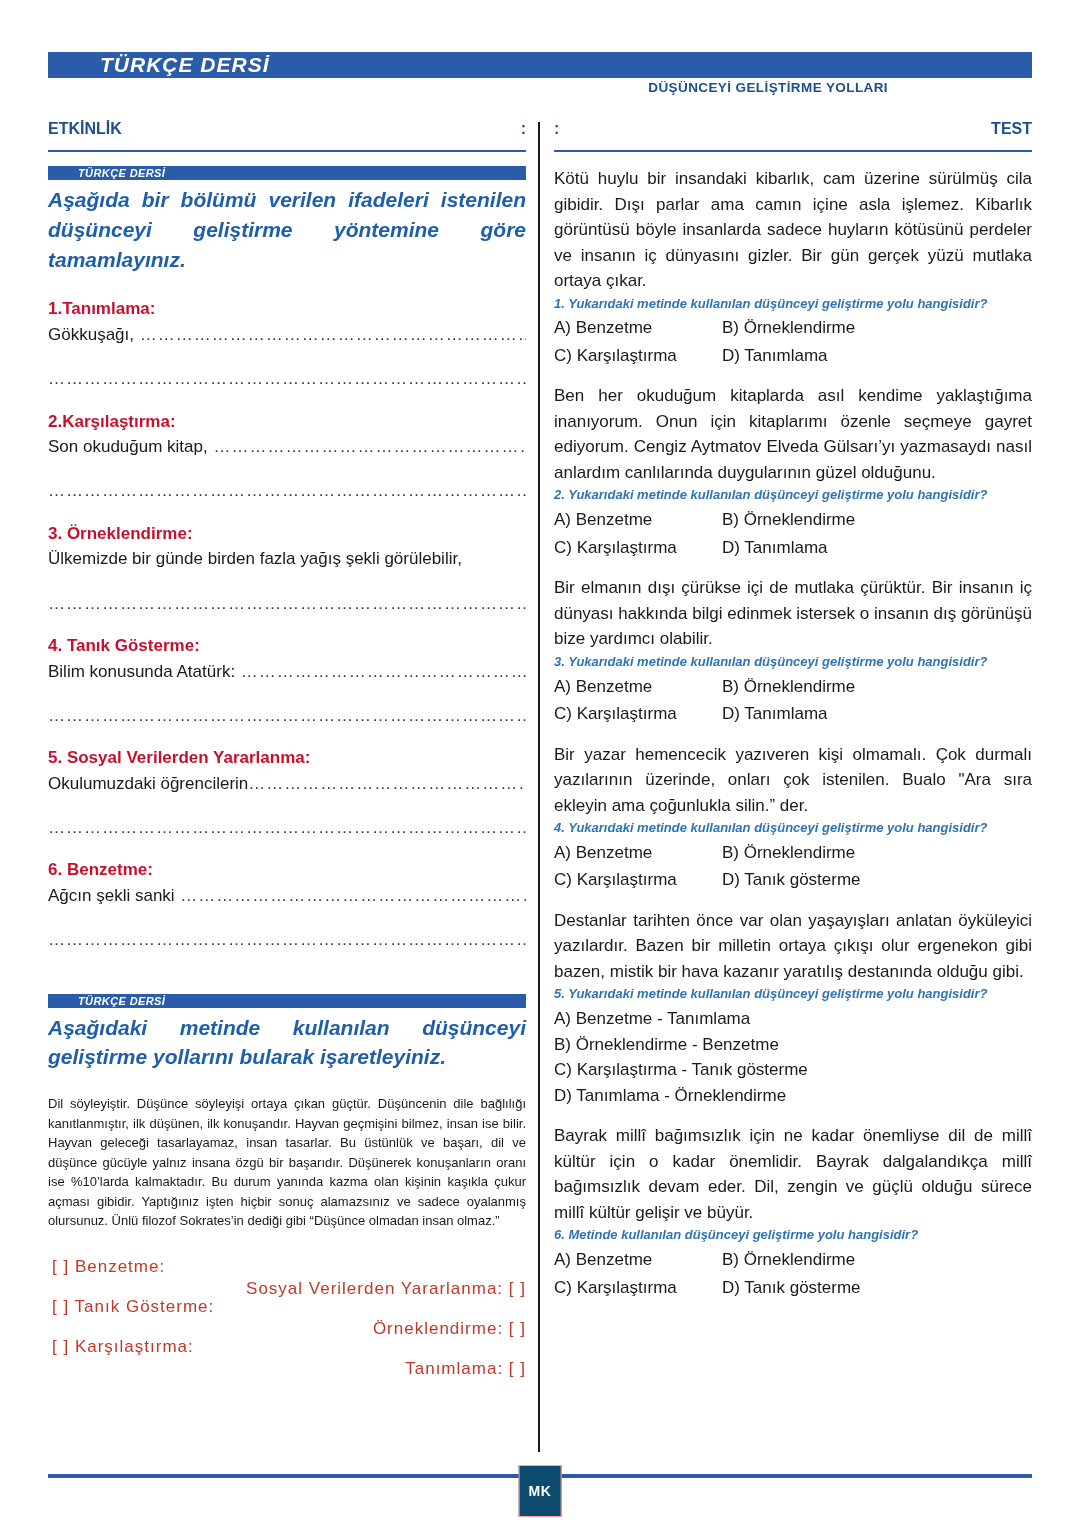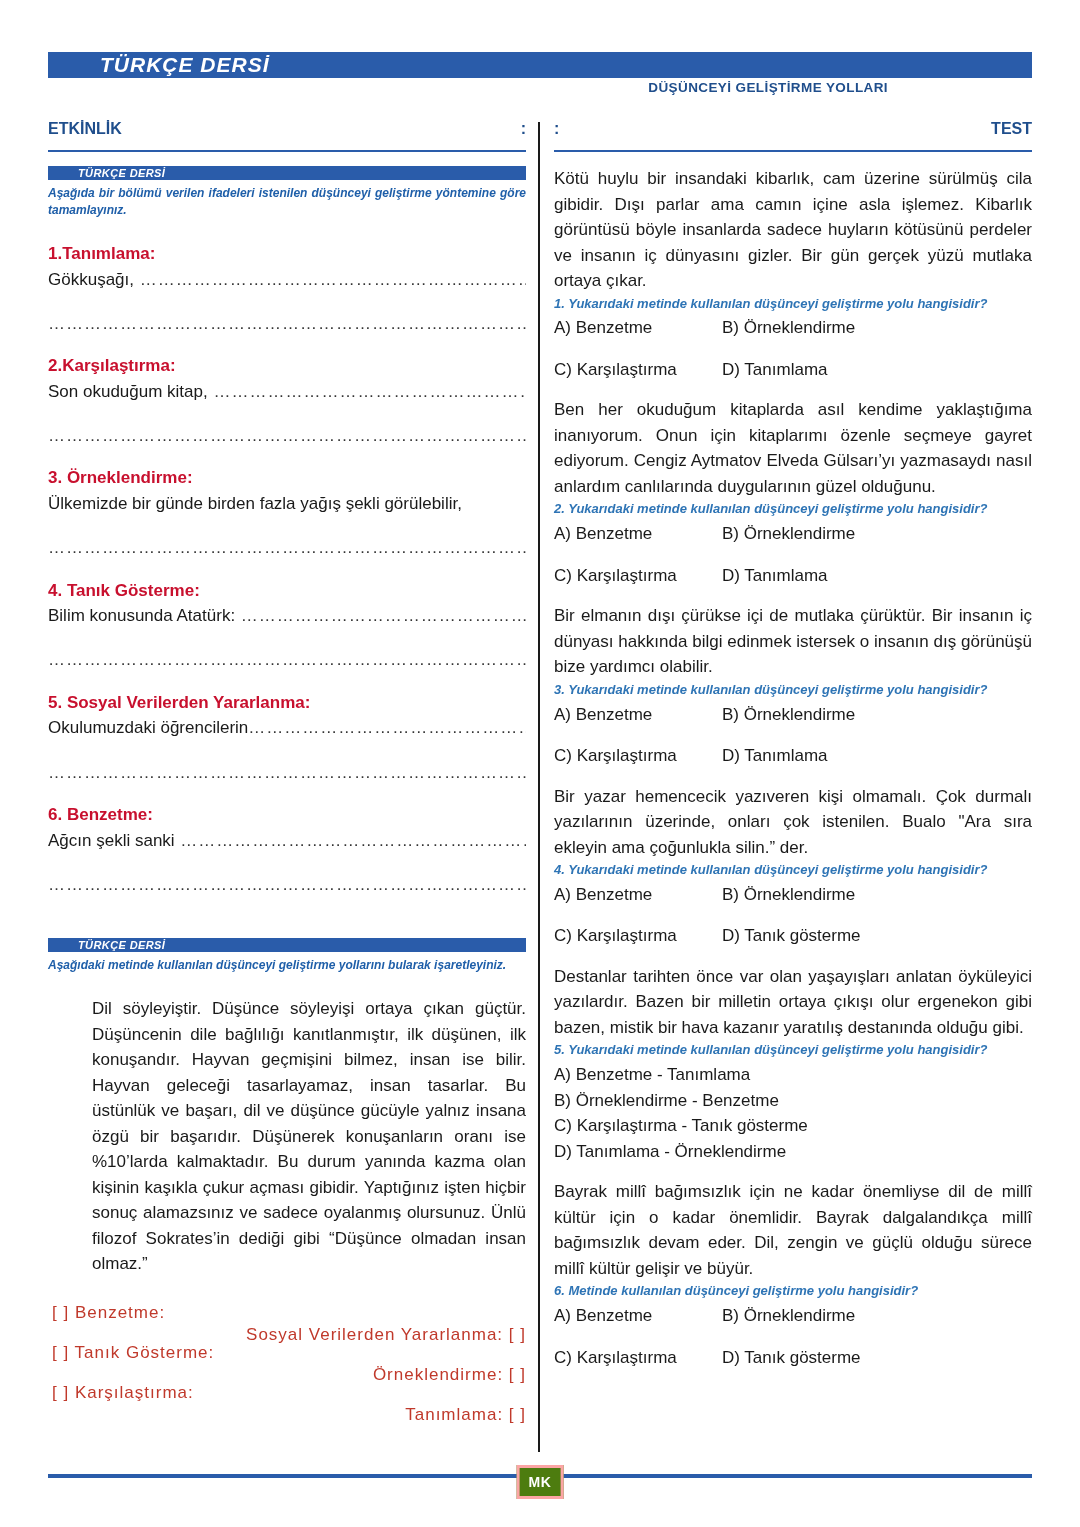--- a/index.html
+++ b/index.html
@@ -59,21 +59,21 @@
     position: relative; height: 14px; width: 100%;
     background: #2a5caa; overflow: hidden; margin-bottom: 5px;
   }
   .mini-banner-text {
     position: absolute; left: 30px; top: 50%; transform: translateY(-50%);
     font-size: 11px; font-weight: bold; font-style: italic; color: #fff;
     white-space: nowrap; letter-spacing: 0.4px;
   }
 
   .instr {
-    font-size: 12px; font-weight: bold; font-style: italic;
+    font-size: 21px; font-weight: bold; font-style: italic;
     color: #1f5fa9; line-height: 1.42; text-align: justify;
     margin-bottom: 22px;
   }
 
   .item { margin-bottom: 6px; }
   .item-head {
     font-size: 17px; font-weight: bold; color: #C8102E;
     line-height: 1.5; margin-top: 16px;
   }
   .item-prompt {
@@ -81,58 +81,58 @@
     white-space: nowrap; overflow: hidden;
   }
   .dots { letter-spacing: 1px; color: #333; }
   .blank-line {
     font-size: 17px; color: #333; line-height: 1.55;
     letter-spacing: 1px; margin-top: 18px; overflow: hidden;
     white-space: nowrap;
   }
 
   .para {
-    font-size: 17px; color: #1a1a1a; line-height: 1.5;
-    text-align: justify; margin-top: 14px; margin-left: 44px;
+    font-size: 13px; color: #1a1a1a; line-height: 1.5;
+    text-align: justify; margin-top: 14px;
   }
 
   
   .check-block { margin-top: 26px; }
   .check-row { height: 40px; position: relative; font-size: 17px; color: #C0392B; }
   .check-left  { position: absolute; left: 4px;  top: 0; white-space: nowrap; }
   .check-right { position: absolute; right: 0px; top: 22px; white-space: nowrap; }
   .cb { letter-spacing: 1px; }
 
   
   .qblock { margin-bottom: 15px; }
   .qtext {
     font-size: 17px; color: #1a1a1a; line-height: 1.5; text-align: justify;
   }
   .qstem {
     font-size: 13px; font-weight: bold; font-style: italic; color: #2E74B5;
     line-height: 1.45; margin-top: 1px;
   }
   .opts-grid {
     display: grid; grid-template-columns: 168px 1fr;
-    row-gap: 16px; margin-top: 2px;
+    row-gap: 2px; margin-top: 2px;
   }
   .opts-stack { margin-top: 2px; }
   .opt { font-size: 17px; color: #1a1a1a; line-height: 1.5; }
 
   
   .footer { position: absolute; left: 48px; bottom: 38px; width: 984px; height: 26px; }
   .footer-rule {
     position: absolute; left: 0; top: 11px; width: 100%; height: 4px;
     background: #2a5caa;
   }
   .footer-badge {
     position: absolute; left: 50%; top: 2px; transform: translateX(-50%);
-    background: #4d7c0f; color: #fff; font-size: 14px; font-weight: bold;
-    padding: 6px 9px; letter-spacing: 0.5px;
-    border: 3px solid #fca5a5;
+    background: #0c4a6e; color: #fff; font-size: 14px; font-weight: bold;
+    padding: 17px 9px; letter-spacing: 0.5px;
+    border: 1px solid #fca5a5;
   }
 </style>
 </head>
 <body>
 
 <div class="page">
 
   <div class="top-banner-wrap">
     <div class="banner">
       <span class="banner-text">TÜRKÇE DERSİ</span>

